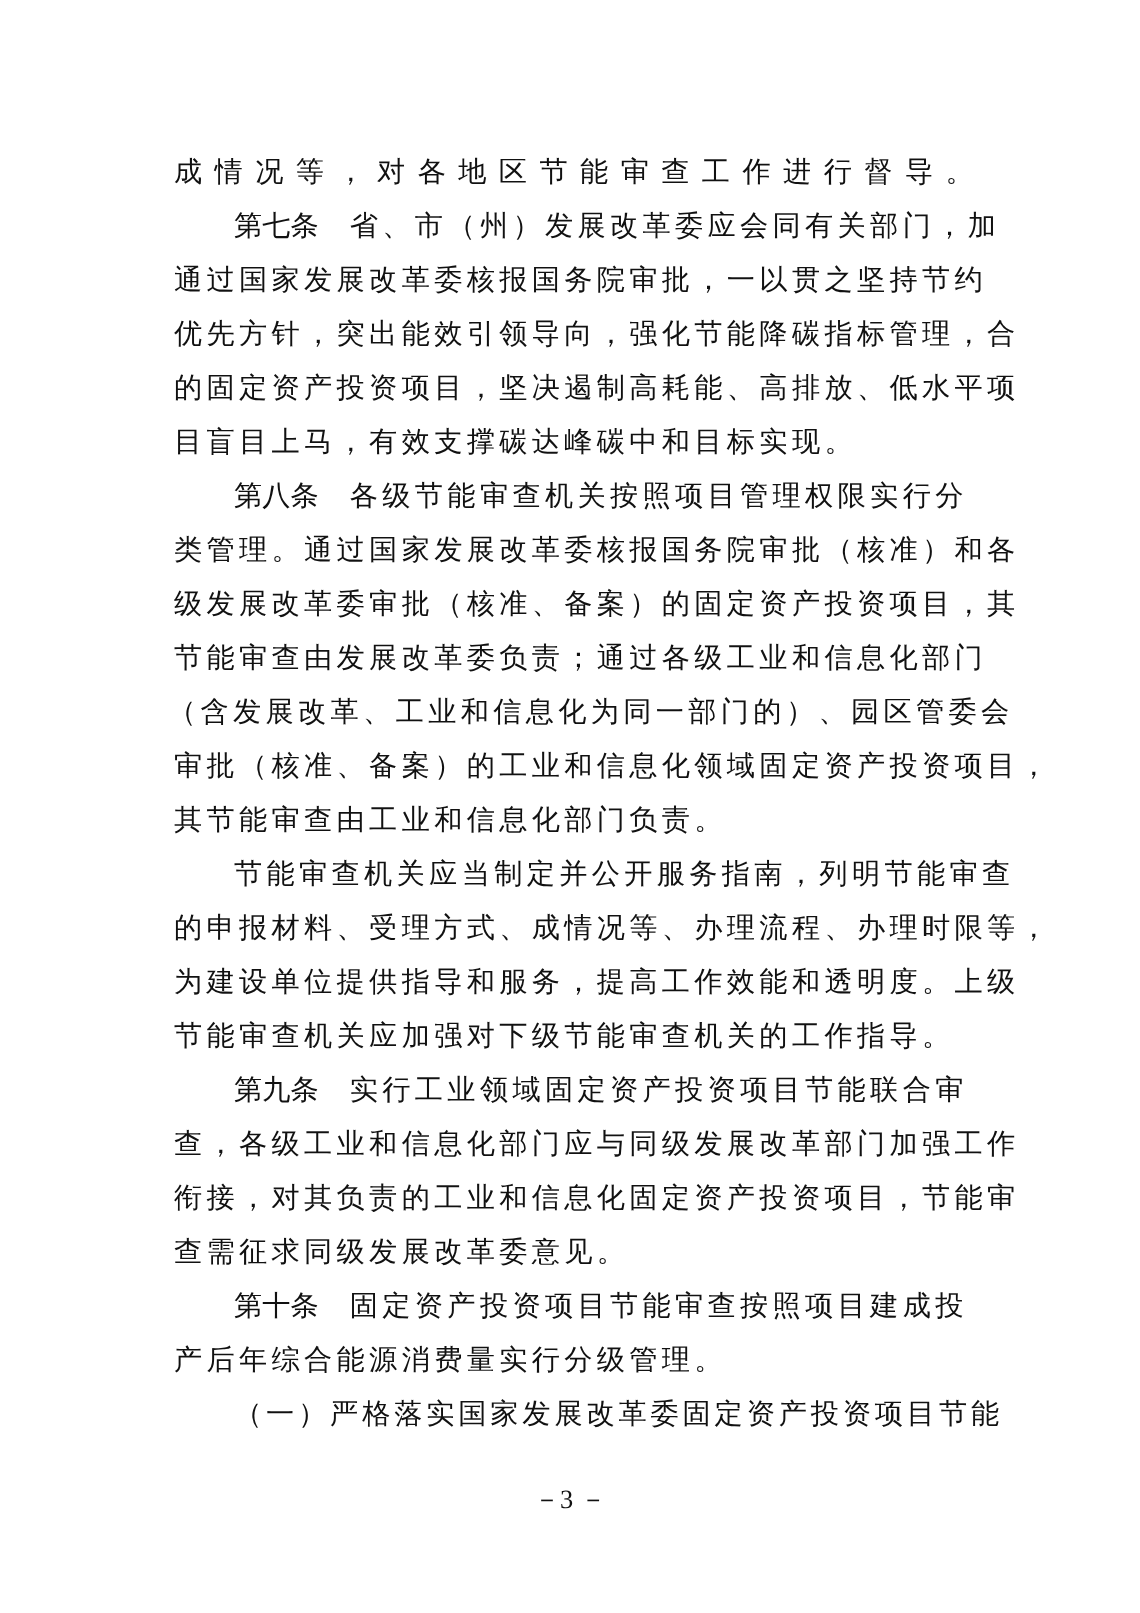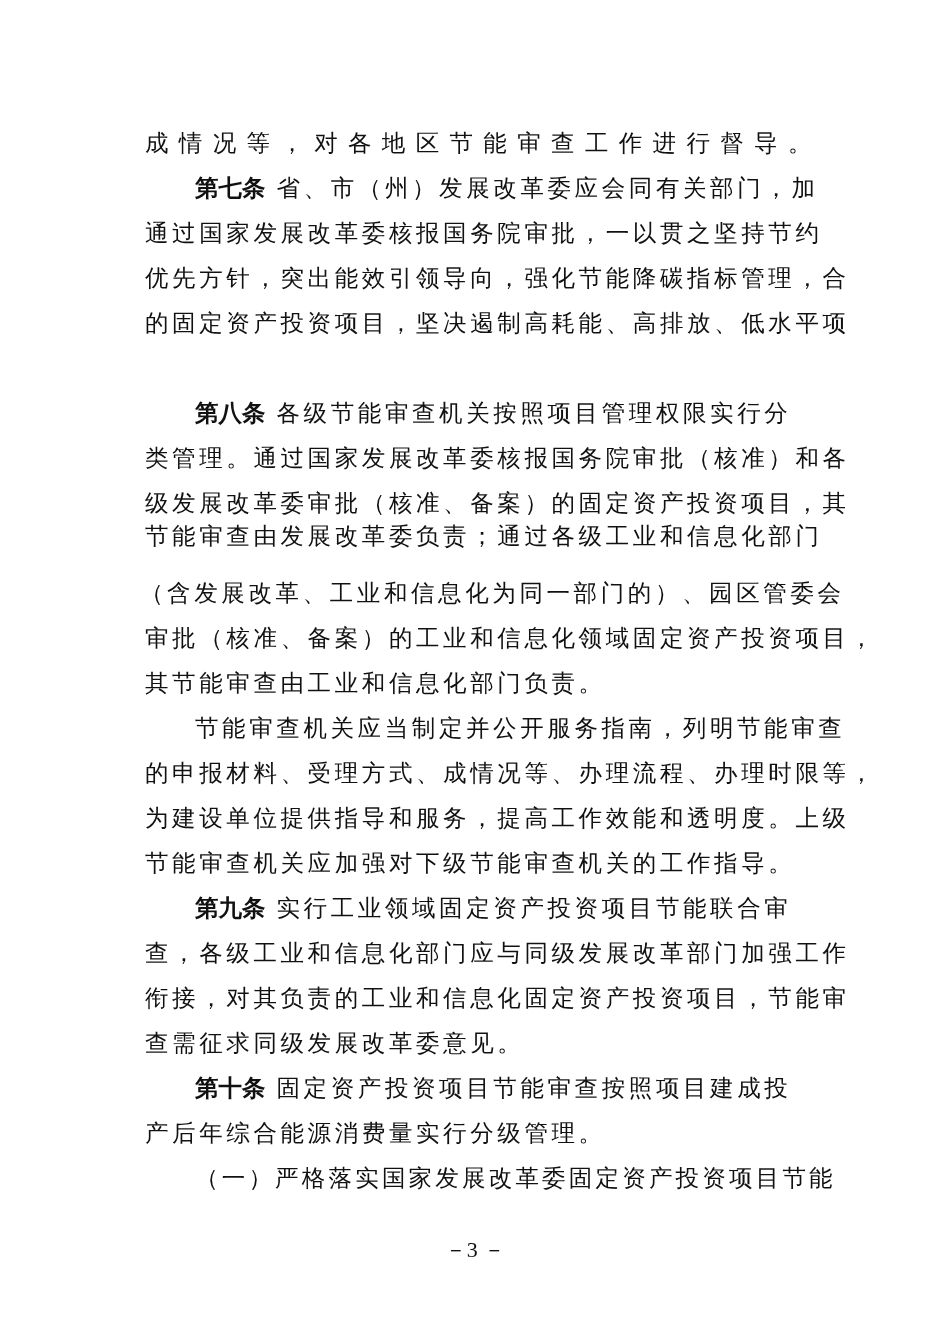--- a/index.html
+++ b/index.html
@@ -3,40 +3,41 @@
   <meta charset="utf-8">
   <style>
     html, body { margin: 0; padding: 0; background: #ffffff; }
     body { width: 950px; height: 1344px; position: relative; overflow: hidden;
            font-family: "DejaVu Serif", "Liberation Serif", serif; color: #111; }
     .page { position: absolute; left: 0; top: 0; width: 836px; height: 1344px; background: #fff; }
     .line { position: absolute; left: 145px; width: 670px; font-size: 23.5px; line-height: 30px;
             white-space: nowrap; letter-spacing: 3.6px; }
     .line.indent { left: 195px; }
     .just { text-align: justify; text-align-last: justify; }
-    .art { font-family: "DejaVu Sans", "Liberation Sans", sans-serif; font-weight: bold; letter-spacing: 0px; margin-right: 11px; }
+    .art { font-family: "DejaVu Sans", "Liberation Sans", sans-serif; font-weight: normal; letter-spacing: 0px; margin-right: 26px; }
     .pnum { position: absolute; top: 1235px; left: 0; width: 950px; text-align: center;
             font-size: 22px; font-family: "Liberation Serif", serif; }
   </style>
 </head>
 <body>
 
 <div class="page">
 
   <div class="line just" style="top:128px"><span>成情况等，对各地区节能审查工作进行督导。</span></div>
 
   <div class="line indent" style="top:173px"><span class="art">第七条</span><span>省、市（州）发展改革委应会同有关部门，加</span></div>
   <div class="line just" style="top:218px"><span>通过国家发展改革委核报国务院审批，一以贯之坚持节约</span></div>
   <div class="line just" style="top:263px"><span>优先方针，突出能效引领导向，强化节能降碳指标管理，合</span></div>
   <div class="line just" style="top:308px"><span>的固定资产投资项目，坚决遏制高耗能、高排放、低水平项</span></div>
+  <div class="line" style="top:353px"><span>目盲目上马，有效支撑碳达峰碳中和目标实现。</span></div>
 
   <div class="line indent" style="top:398px"><span class="art">第八条</span><span>各级节能审查机关按照项目管理权限实行分</span></div>
   <div class="line just" style="top:443px"><span>类管理。通过国家发展改革委核报国务院审批（核准）和各</span></div>
   <div class="line just" style="top:488px"><span>级发展改革委审批（核准、备案）的固定资产投资项目，其</span></div>
-  <div class="line" style="top:521px"><span>节能审查由发展改革委负责；通过各级工业和信息化部门</span></div>
+  <div class="line" style="top:533px"><span>节能审查由发展改革委负责；通过各级工业和信息化部门</span></div>
   <div class="line just" style="top:578px;left:140px;width:675px"><span>（含发展改革、工业和信息化为同一部门的）、园区管委会</span></div>
   <div class="line just" style="top:623px"><span>审批（核准、备案）的工业和信息化领域固定资产投资项目，</span></div>
   <div class="line" style="top:668px"><span>其节能审查由工业和信息化部门负责。</span></div>
 
   <div class="line indent" style="top:713px"><span>节能审查机关应当制定并公开服务指南，列明节能审查</span></div>
   <div class="line just" style="top:758px"><span>的申报材料、受理方式、成情况等、办理流程、办理时限等，</span></div>
   <div class="line just" style="top:803px"><span>为建设单位提供指导和服务，提高工作效能和透明度。上级</span></div>
   <div class="line" style="top:848px"><span>节能审查机关应加强对下级节能审查机关的工作指导。</span></div>
 
   <div class="line indent" style="top:893px"><span class="art">第九条</span><span>实行工业领域固定资产投资项目节能联合审</span></div>

